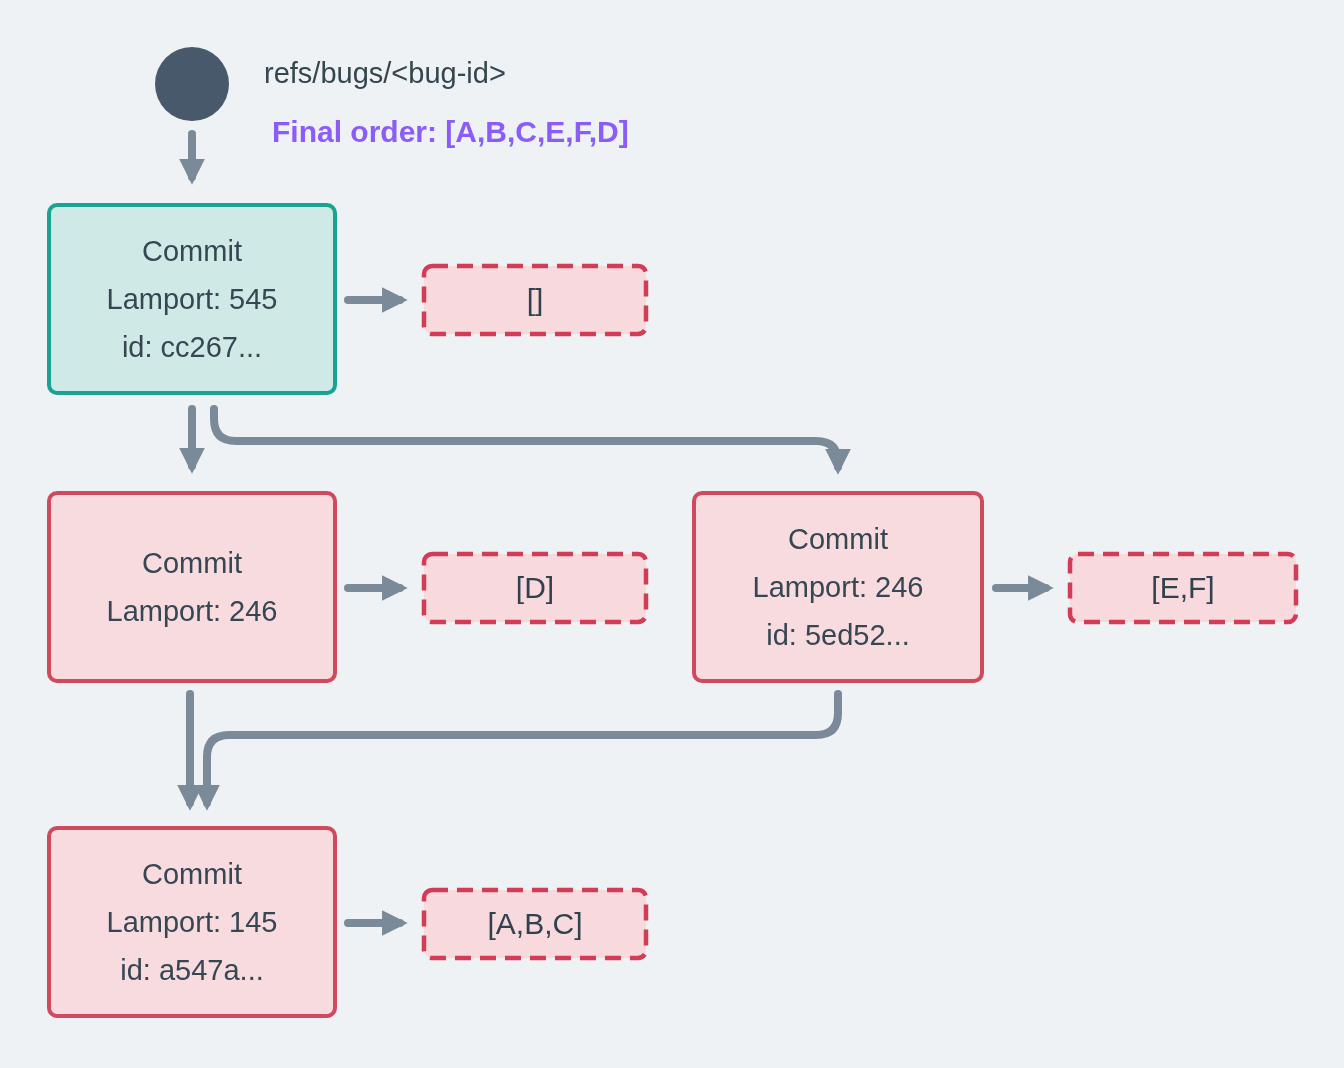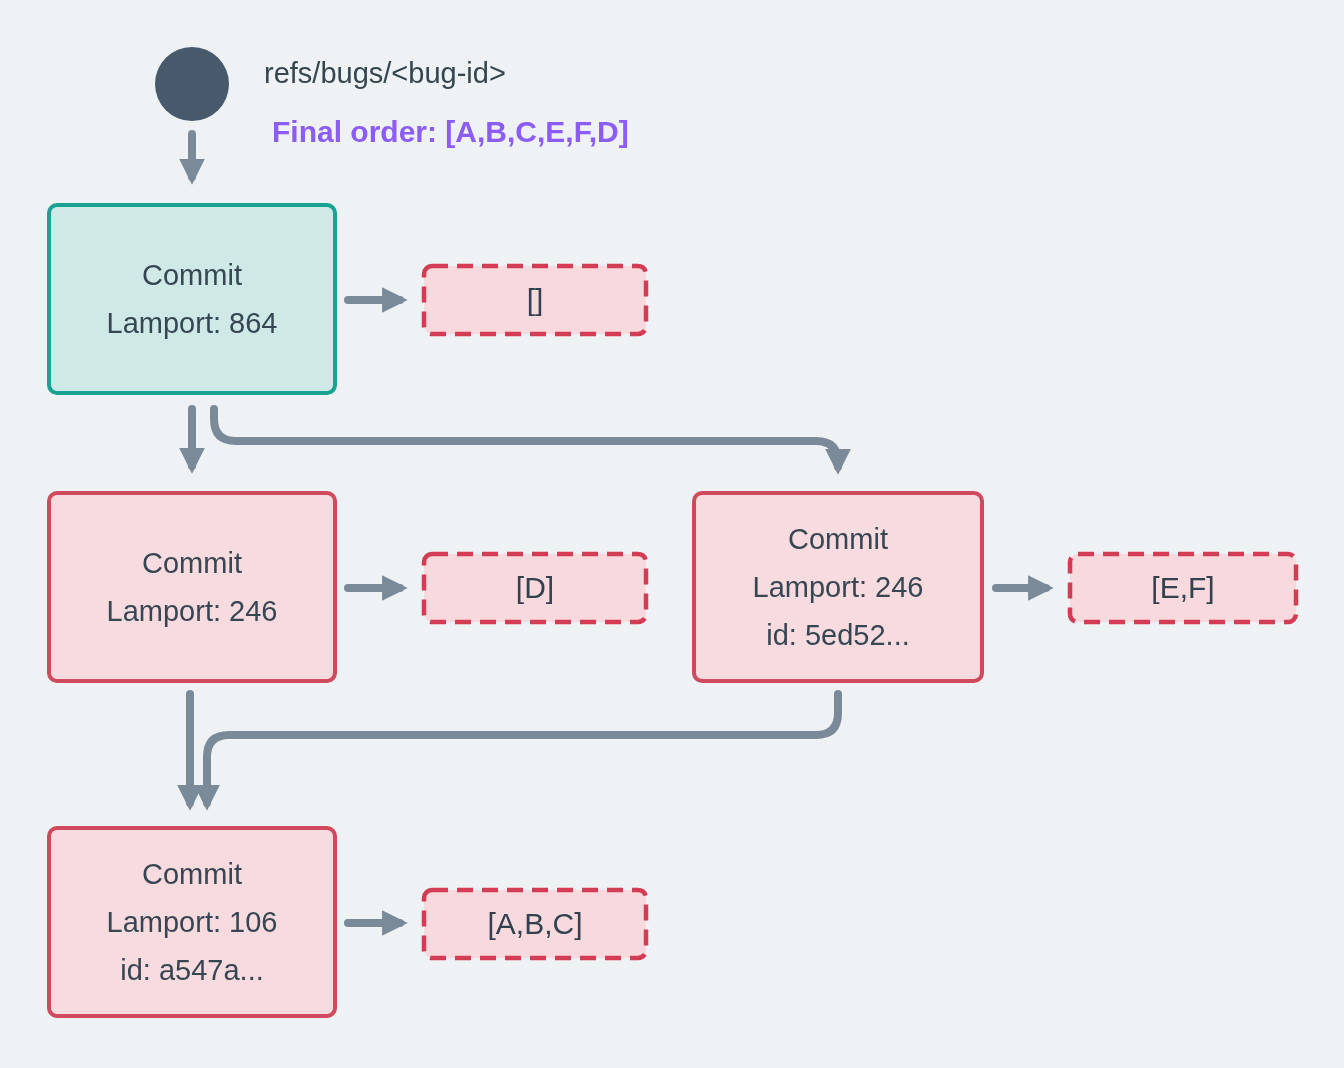--- a/index.html
+++ b/index.html
@@ -122,37 +122,38 @@
       <path d="M 348 923 L 400 923"></path>
     </g>
   </svg>
 
   <div class="ref-dot"></div>
   <div class="ref-label">refs/bugs/&lt;bug-id&gt;</div>
   <div class="ref-order">Final order: [A,B,C,E,F,D]</div>
 
   <div class="commit head-node n-head">
     <div>Commit</div>
-    <div>Lamport: 864</div>
+    <div>Lamport: 545</div>
+    <div>id: cc267...</div>
   </div>
 
   <div class="commit red-node n-left">
     <div>Commit</div>
     <div>Lamport: 246</div>
   </div>
 
   <div class="commit red-node n-right">
     <div>Commit</div>
     <div>Lamport: 246</div>
     <div>id: 5ed52...</div>
   </div>
 
   <div class="commit red-node n-base">
     <div>Commit</div>
-    <div>Lamport: 106</div>
+    <div>Lamport: 145</div>
     <div>id: a547a...</div>
   </div>
 
   <div class="ops-text ops-head">[]</div>
   <div class="ops-text ops-left">[D]</div>
   <div class="ops-text ops-right">[E,F]</div>
   <div class="ops-text ops-base">[A,B,C]</div>
 
 </div>
 

